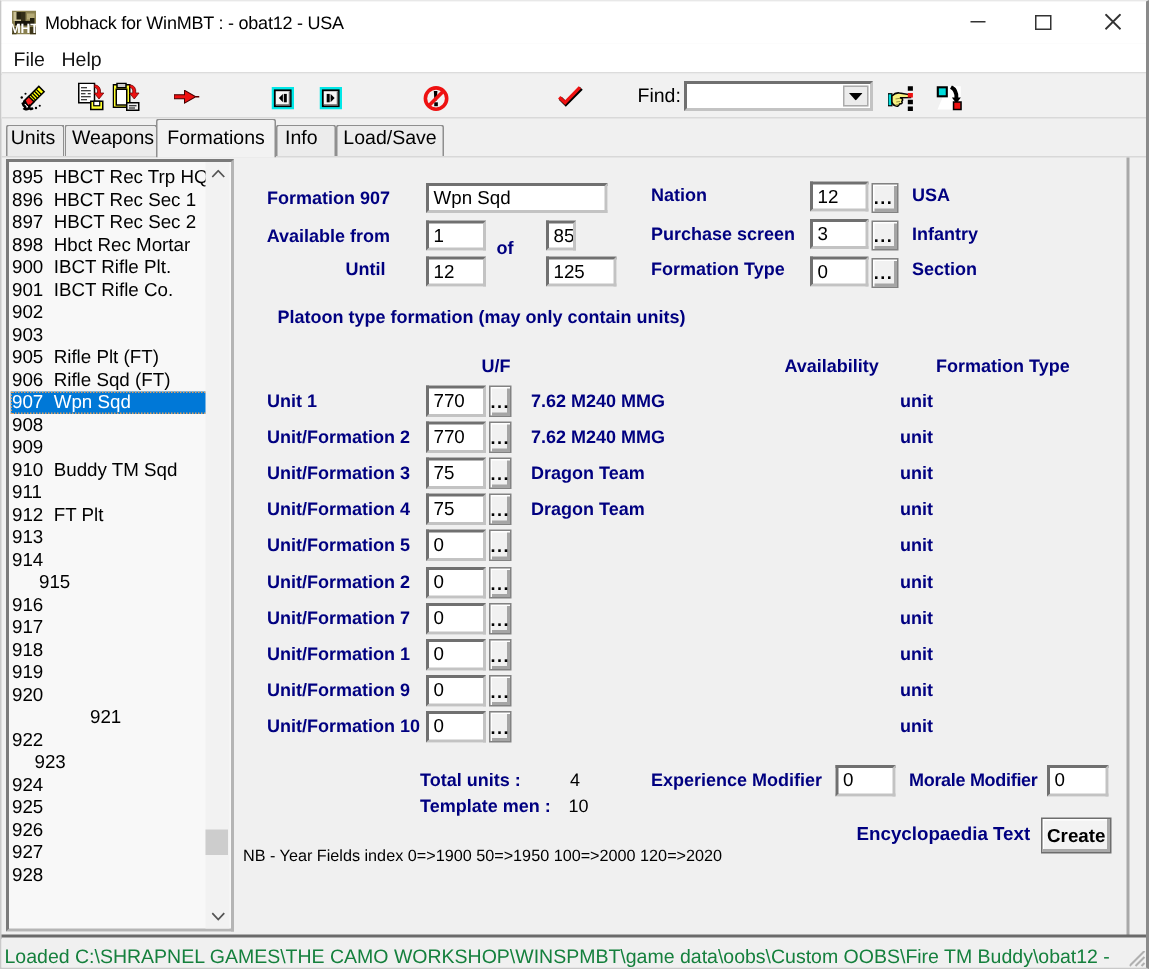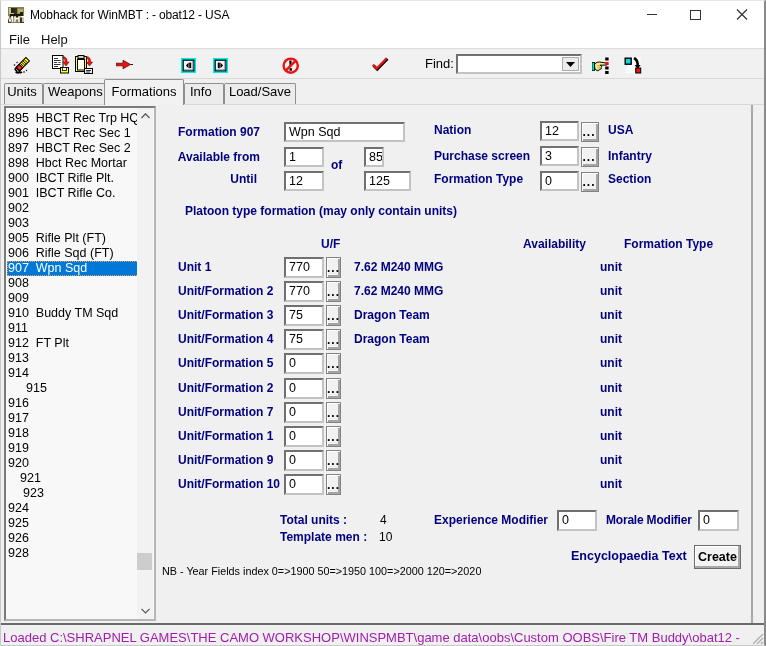--- a/index.html
+++ b/index.html
@@ -163,25 +163,27 @@
         <div style="height:15px;line-height:15px;padding-left:1px;">911&nbsp;&nbsp;</div>
         <div style="height:15px;line-height:15px;padding-left:1px;">912&nbsp;&nbsp;FT Plt</div>
         <div style="height:15px;line-height:15px;padding-left:1px;">913&nbsp;&nbsp;</div>
         <div style="height:15px;line-height:15px;padding-left:1px;">914&nbsp;&nbsp;</div>
         <div style="height:15px;line-height:15px;padding-left:19px;">915&nbsp;&nbsp;</div>
         <div style="height:15px;line-height:15px;padding-left:1px;">916&nbsp;&nbsp;</div>
         <div style="height:15px;line-height:15px;padding-left:1px;">917&nbsp;&nbsp;</div>
         <div style="height:15px;line-height:15px;padding-left:1px;">918&nbsp;&nbsp;</div>
         <div style="height:15px;line-height:15px;padding-left:1px;">919&nbsp;&nbsp;</div>
         <div style="height:15px;line-height:15px;padding-left:1px;">920&nbsp;&nbsp;</div>
-        <div style="height:15px;line-height:15px;padding-left:13px;">921&nbsp;&nbsp;</div>
+        <div style="height:15px;line-height:15px;padding-left:13px;margin-left:40px;">921&nbsp;&nbsp;</div>
+        <div style="height:15px;line-height:15px;padding-left:1px;">922&nbsp;&nbsp;</div>
         <div style="height:15px;line-height:15px;padding-left:16px;">923&nbsp;&nbsp;</div>
         <div style="height:15px;line-height:15px;padding-left:1px;">924&nbsp;&nbsp;</div>
         <div style="height:15px;line-height:15px;padding-left:1px;">925&nbsp;&nbsp;</div>
         <div style="height:15px;line-height:15px;padding-left:1px;">926&nbsp;&nbsp;</div>
+        <div style="height:15px;line-height:15px;padding-left:1px;">927&nbsp;&nbsp;</div>
         <div style="height:15px;line-height:15px;padding-left:1px;">928&nbsp;&nbsp;</div>
       </div>
 
   <div class="abs" style="right:1px;top:0;width:16px;height:511px;background:#f2f2f2;">
     <svg class="abs" style="left:4px;top:5px;" width="9" height="6">
           <path d="M0.5 5 L4.5 0.8 L8.5 5" fill="none" stroke="#555" stroke-width="1.2"></path>
         </svg>
     <div class="abs" style="left:0px;top:445px;width:15px;height:17px;background:#cdcdcd;"></div>
     <svg class="abs" style="left:4px;bottom:5px;" width="9" height="6">
           <path d="M0.5 0.8 L4.5 5 L8.5 0.8" fill="none" stroke="#555" stroke-width="1.2"></path>
@@ -300,18 +302,18 @@
 <div class="fld" style="left:697px;top:509px;width:41px;height:21px;">0</div>
 <div class="nav abs" style="left:279px;top:529px;">Template men :</div>
 <div class="blk abs" style="left:378px;top:529px;">10</div>
 
 <div class="nav abs" style="left:570px;top:548px;font-size:12.5px;">Encyclopaedia Text</div>
 <div class="abs" style="left:693px;top:544px;width:47px;height:24px;background:#f3f3f3;border:1px solid #6d6d6d;box-shadow:inset -2px -2px 0 #a9a9a9, inset 1px 1px 0 #ffffff;font-size:12.5px;font-weight:bold;color:#000;text-align:center;line-height:22px;">Create</div>
 
 <div class="abs" style="left:161px;top:564px;font-size:10.8px;color:#000;">NB - Year Fields index 0=&gt;1900 50=&gt;1950 100=&gt;2000 120=&gt;2020</div>
 
 <div class="abs" style="left:0;top:624px;width:763px;height:20px;background:#f0f0f0;"></div>
-<div class="abs" style="left:2px;top:629px;font-size:13px;color:#a21caf;white-space:nowrap;">Loaded C:\SHRAPNEL GAMES\THE CAMO WORKSHOP\WINSPMBT\game data\oobs\Custom OOBS\Fire TM Buddy\obat12 -</div>
+<div class="abs" style="left:2px;top:629px;font-size:13px;color:#15803d;white-space:nowrap;">Loaded C:\SHRAPNEL GAMES\THE CAMO WORKSHOP\WINSPMBT\game data\oobs\Custom OOBS\Fire TM Buddy\obat12 -</div>
 <svg class="abs" style="left:752px;top:633px;" width="11" height="11">
       <path d="M10 0 L0 10 M10 4 L4 10 M10 8 L8 10" stroke="#b0b0b0" stroke-width="1.4"></path>
     </svg>
 
 </div>
 
 </body></html>

